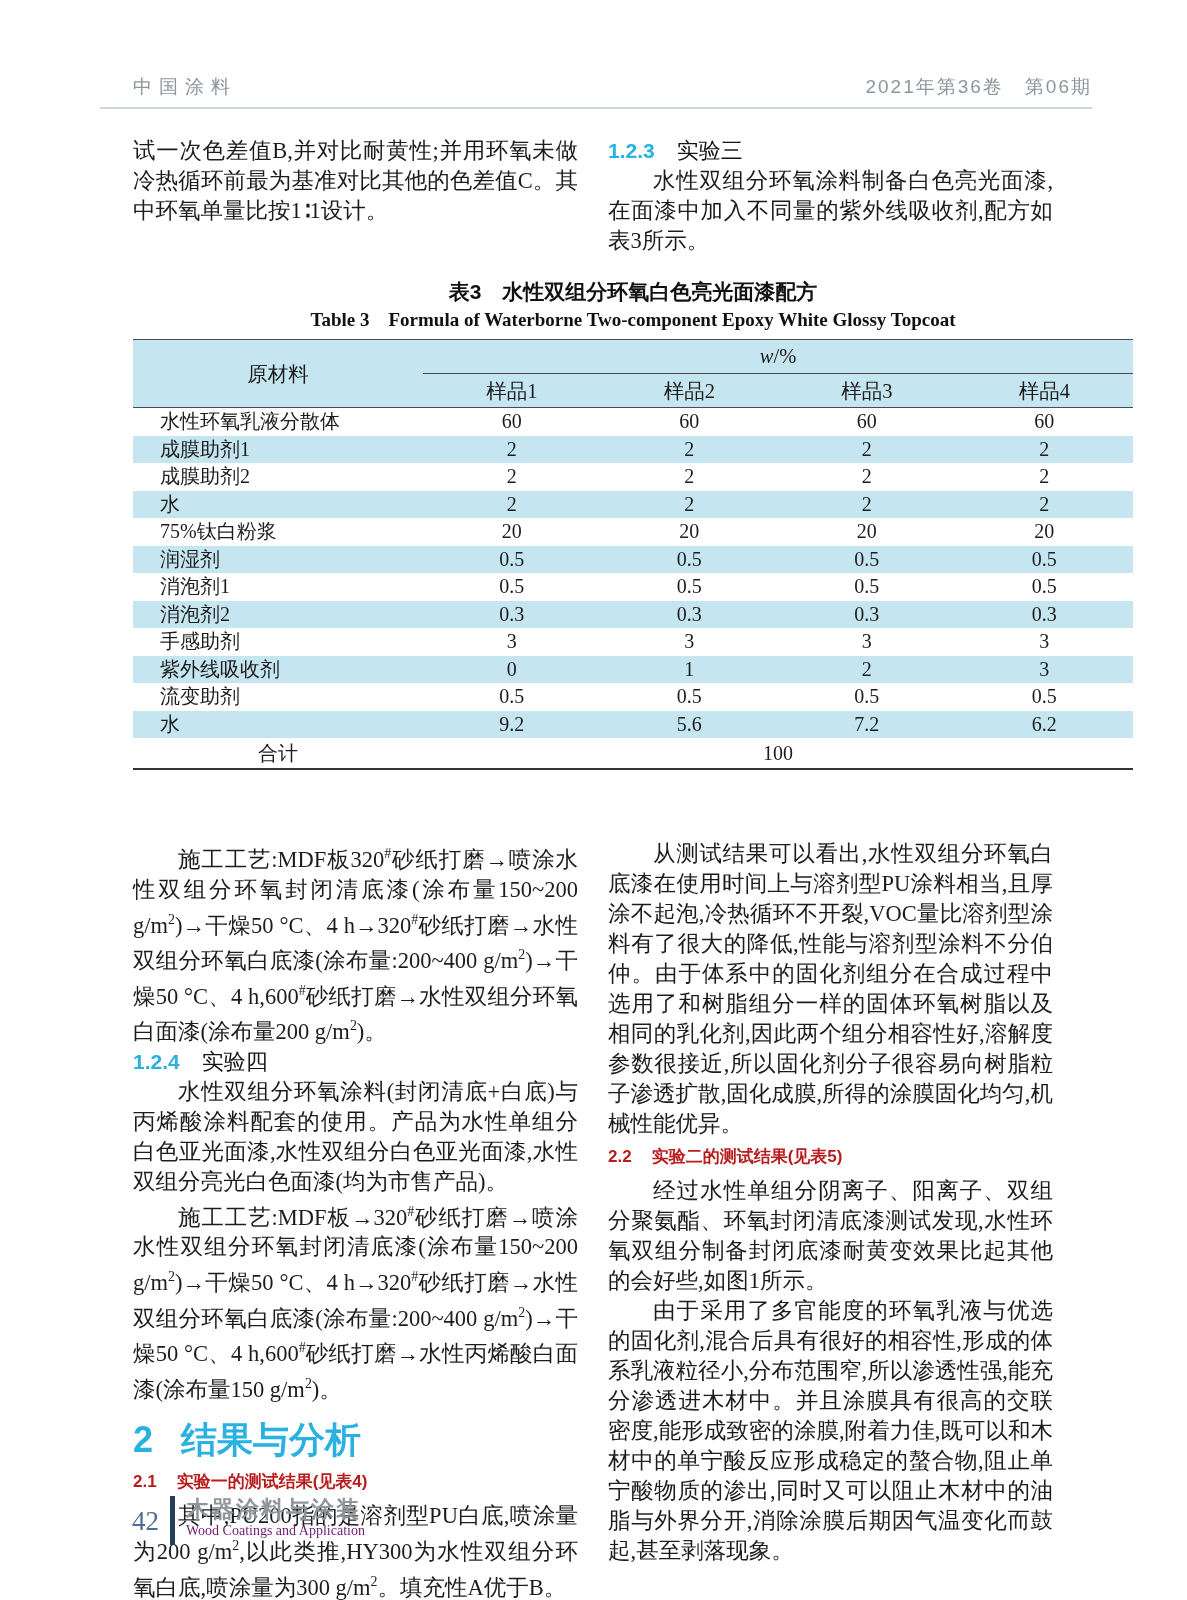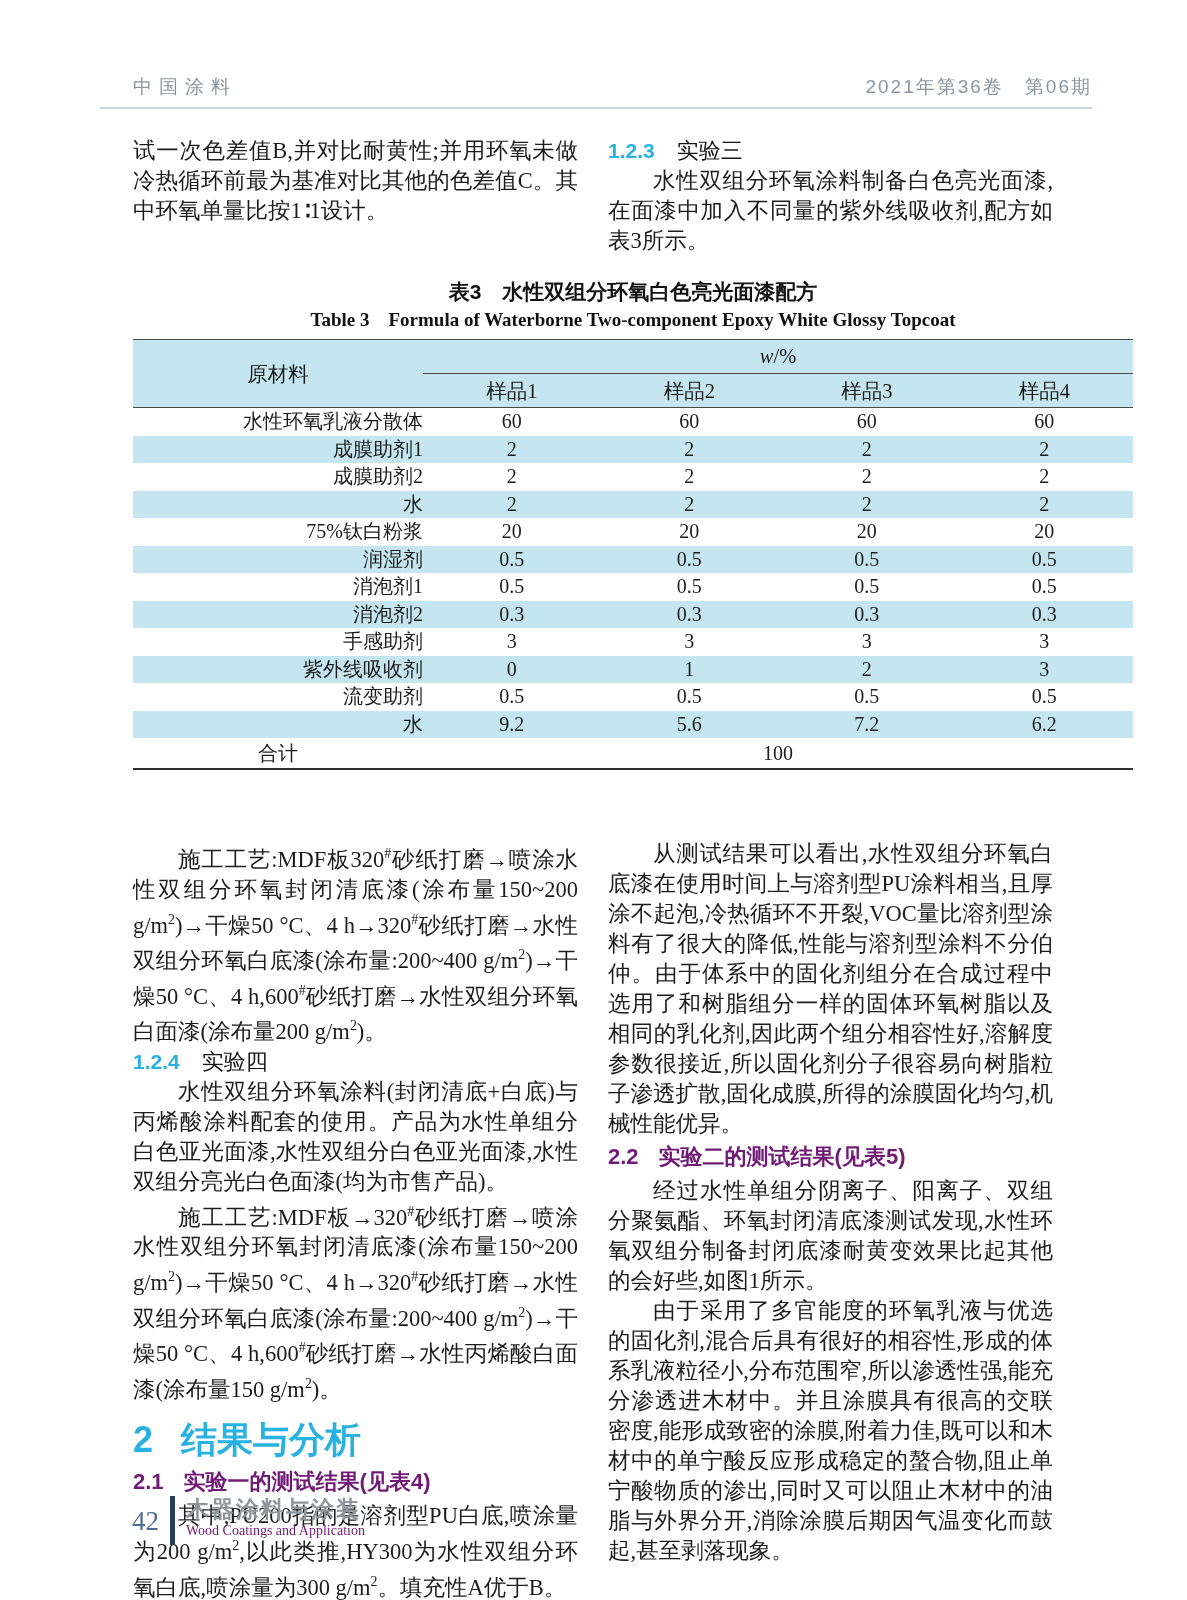--- a/index.html
+++ b/index.html
@@ -40,23 +40,23 @@
   
   .sec-heading {
     margin:16px 0 6px; color:#29b1e1;
     font-family:"Liberation Sans", sans-serif;
     font-size:36px; line-height:40px; font-weight:bold;
   }
   .sec-heading .num { margin-right:28px; }
 
   
   .subsec-heading {
-    margin:2px 0 3px; color:#701a75;
+    margin:2px 0 3px; color:#b91c1c;
     font-family:"Liberation Sans", sans-serif;
-    font-size:22px; line-height:32px; font-weight:bold;
+    font-size:17px; line-height:32px; font-weight:bold;
   }
   .subsec-heading .num { margin-right:20px; }
 
   
   .table-block { margin-top:23px; padding:0 54px 0 133px; }
   .tbl-caption-zh {
     text-align:center; font-family:"Liberation Sans", sans-serif;
     font-weight:bold; font-size:21px; line-height:26px; color:#111;
   }
   .tbl-caption-en {
@@ -68,21 +68,21 @@
     border-top:1px solid #4a4a4a; border-bottom:2.5px solid #333;font-family:Liberation Serif, serif;
   }
   table.formula th, table.formula td { padding:0; }
   table.formula thead th {
     background:#c5e6f0; font-weight:normal; font-size:20.5px; text-align:center;
   }
   th.mat { width:29%; border-bottom:1px solid #4a4a4a; }
   th.wgroup { height:33px; border-bottom:1px solid #4a4a4a; }
   tr.samples th { height:33px; border-bottom:1px solid #4a4a4a; width:17.75%; }
   table.formula tbody td { height:27.5px; font-size:20px; text-align:center; }
-  table.formula tbody td.label { text-align:right; padding-left:27px; }
+  table.formula tbody td.label { text-align:left; padding-left:27px; }
   table.formula tbody tr.alt { background:#c5e6f0; }
   table.formula tfoot td { height:30px; font-size:20px; text-align:center; }
 
   .main-section { margin-top:69px; }
 
   
   .page-footer {
     position:absolute; left:132px; top:1496px;
     display:flex; 
   }

